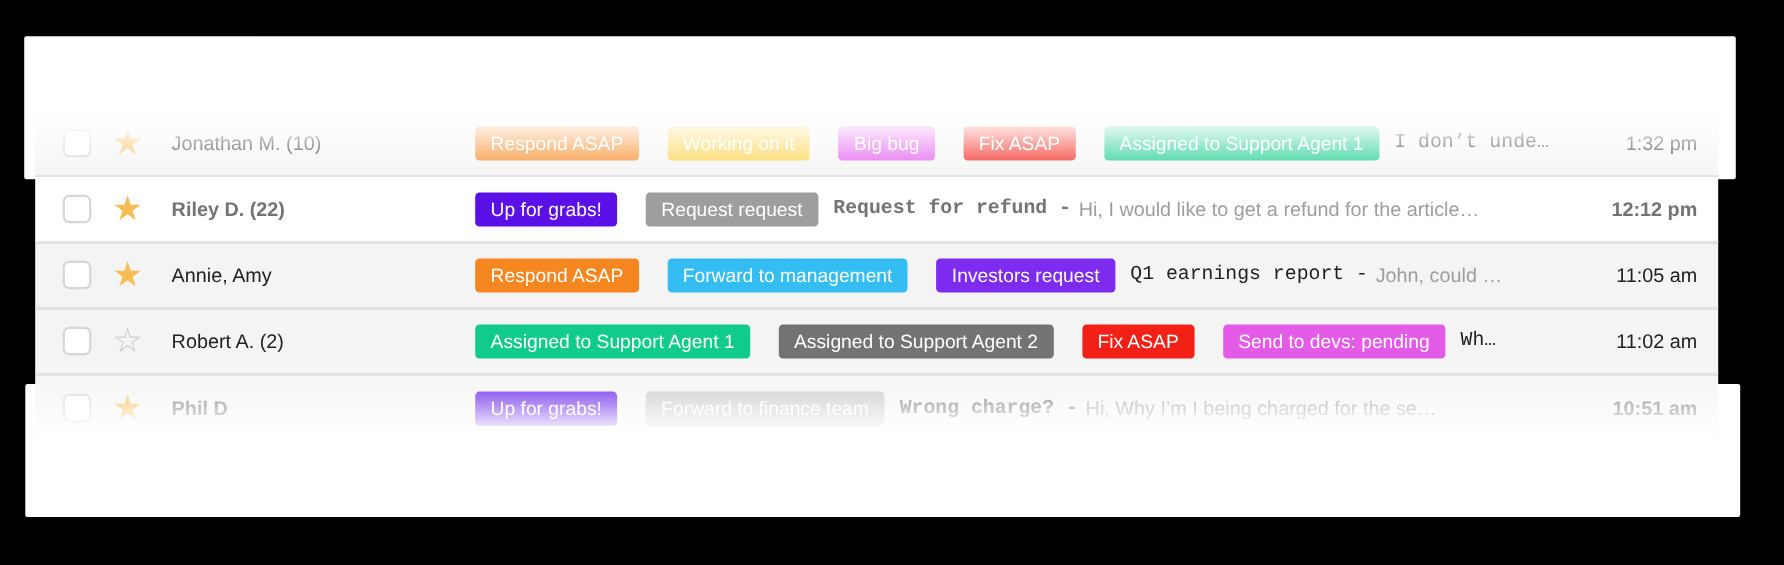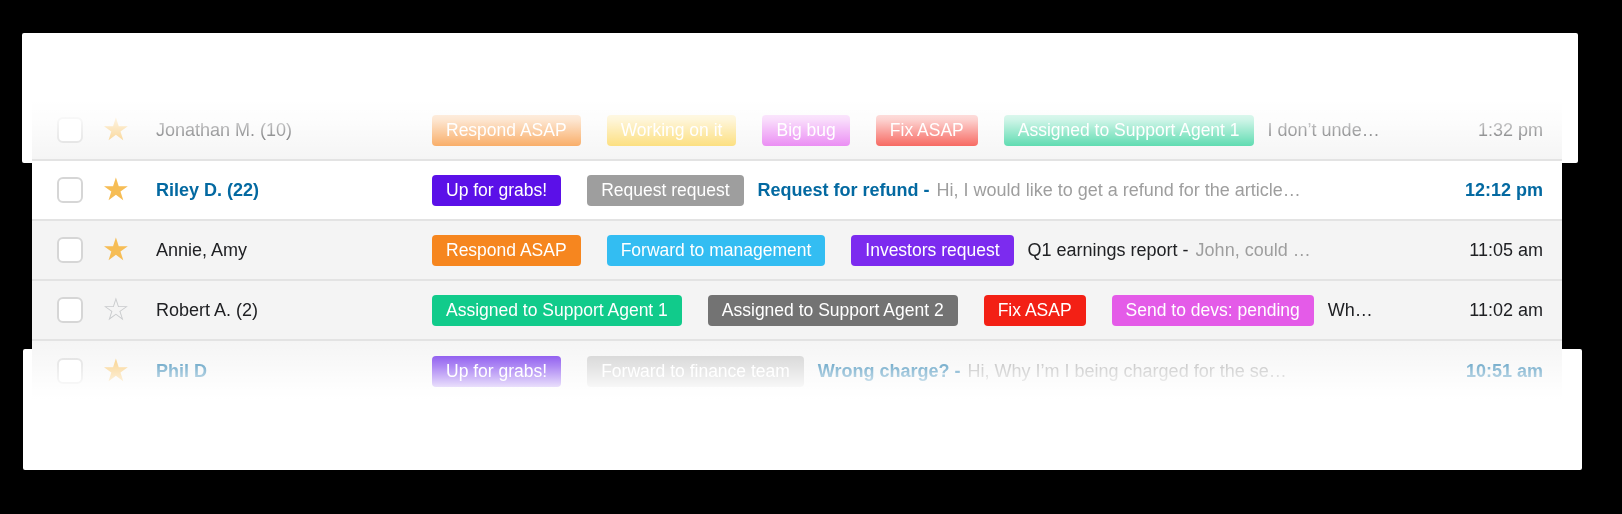--- a/index.html
+++ b/index.html
@@ -80,37 +80,38 @@
     padding: 0 14px;
     border-radius: 4px;
     color: #ffffff;
     font-size: 17.5px;
   }
   .subject {
     flex: none;
     margin-left: 14px;
     font-size: 18px;
     color: #202124;
+    font-family: Liberation Mono, monospace;
   }
   .snippet {
     margin-left: 7px;
     font-size: 18px;
     color: #9E9E9E;
     overflow: hidden;
   }
   .time {
     flex: none;
     margin-left: auto;
     padding-right: 19px;
     font-size: 18px;
     color: #202124;
   }
   .row.unread .name,
   .row.unread .subject,
-  .row.unread .time { font-weight: 700; color: #0369a1; }
+  .row.unread .time { font-weight: 700; color: #737373; }
   .fade {
     position: absolute;
     left: 0; top: 0; right: 0; bottom: 0;
     pointer-events: none;
     z-index: 5;
   }
   .fade-top {
     background: linear-gradient(180deg,
       rgba(255,255,255,0.98) 0%,
       rgba(255,255,255,0.80) 32%,

